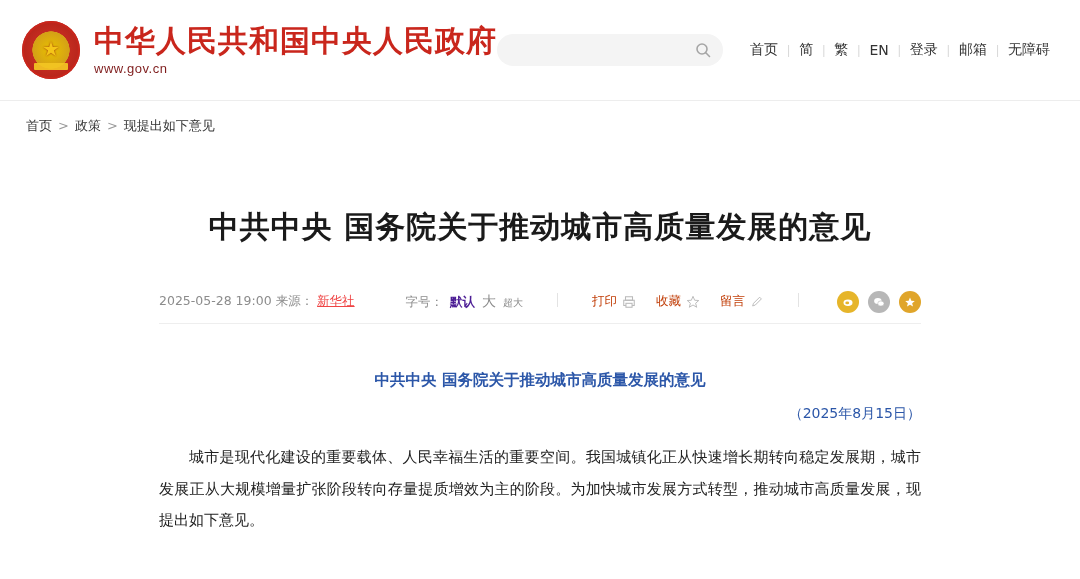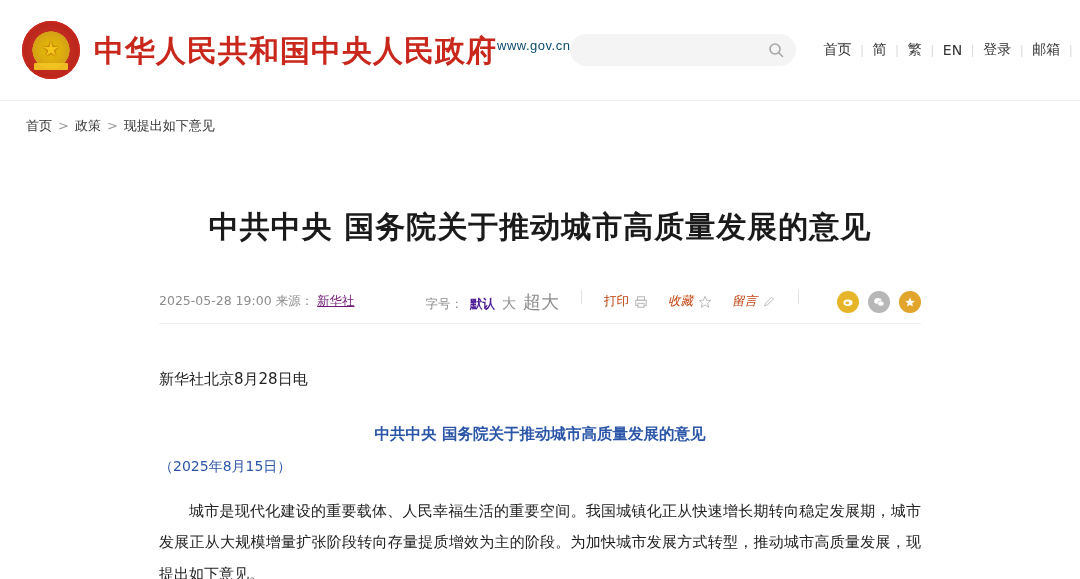--- a/index.html
+++ b/index.html
@@ -40,32 +40,32 @@
   }
   .emblem::after {
     content: "";
     position: absolute;
     left: 12px; right: 12px; bottom: 9px;
     height: 7px;
     background: #f3c623;
     border-radius: 1px;
     opacity: .92;
   }
-  .brand { display: flex; justify-content: space-between; }
+  .brand { display: flex; flex-direction: column; justify-content: space-between; }
   .brand-title {
     color: #c9261c;
     font-family: "DejaVu Sans", sans-serif;
     font-size: 30px;
     font-weight: bold;
     letter-spacing: 1px;
     line-height: 1.1;
     white-space: nowrap;
   }
   .brand-sub {
-    color: #0c4a6e;
+    color: #7f1d1d;
     font-size: 13px;
     letter-spacing: .5px;
     margin-top: 4px;
     font-family: "Liberation Sans", sans-serif;
   }
 
   .header-right {
     margin-left: auto;
     display: flex;
     align-items: center;
@@ -149,40 +149,40 @@
     margin-top: 32px;
     height: 44px;
     border-bottom: 1px solid #eeeeee;
     display: flex;
     align-items: center;
     font-size: 12.5px;
     color: #8c8c8c;
     font-family: "DejaVu Sans", sans-serif;
   }
   .meta-left { white-space: nowrap; }
-  .meta-left .src { color: #701a75; text-decoration: underline; }
+  .meta-left .src { color: #ef4444; text-decoration: underline; }
   .meta-center {
     margin-left: auto;
     display: flex;
-    gap: 4px;
+    gap: 16px;
     white-space: nowrap;
   }
   .fontsize-group { display: flex; align-items: baseline; gap: 7px; }
   .fs-label { color: #8c8c8c; }
   .fs-cur { color: #4c1d95; font-weight: bold; }
   .fs-opt { color: #8c8c8c; }
   .fs-big { font-size: 14px; }
-  .fs-huge { font-size: 18px; }
+  .fs-huge { font-size: 10px; }
   .vdiv {
     width: 1px; height: 14px;
     background: #e3e3e3;
     margin: 0 18px;
   }
   .act { display: inline-flex; align-items: center; gap: 5px; color: #c2410c; }
-  .act + .act { margin-left: 16px; font-style: italic; }
+  .act + .act { margin-left: 4px; }
   .mini-icon { width: 14px; height: 14px; opacity: .6; }
   .meta-right {
     margin-left: 20px;
     display: flex;
     align-items: center;
     gap: 9px;
   }
   .share {
     width: 22px; height: 22px;
     border-radius: 50%;
@@ -207,21 +207,21 @@
   }
   .lead { margin: 0 0 22px 0; }
   .center-title {
     text-align: center;
     color: #2b56a8;
     font-weight: bold;
     font-size: 15.5px;
     margin: 0;
   }
   .center-date {
-    text-align: left;
+    text-align: right;
     color: #2b56a8;
     font-size: 14px;
     margin: 2px 0 14px 0;
   }
   .para { margin: 0 0 6px 0; text-indent: 2em; text-align: justify; }
 </style>
 </head>
 <body>
 
 <div class="header">
@@ -335,19 +335,18 @@
       </span>
       <span class="share fav">
         <svg viewBox="0 0 16 16" width="12" height="12">
             <polygon points="8,2 9.8,6.3 14.4,6.6 10.9,9.6 12,14 8,11.6 4,14 5.1,9.6 1.6,6.6 6.2,6.3" fill="#fff"></polygon>
           </svg>
       </span>
     </div>
   </div>
 
   <div class="body-text">
-    <p class="lead">新华社北京8月28日电</p>
     <p class="center-title">中共中央 国务院关于推动城市高质量发展的意见</p>
     <p class="center-date">（2025年8月15日）</p>
     <p class="para">城市是现代化建设的重要载体、人民幸福生活的重要空间。我国城镇化正从快速增长期转向稳定发展期，城市发展正从大规模增量扩张阶段转向存量提质增效为主的阶段。为加快城市发展方式转型，推动城市高质量发展，现提出如下意见。</p>
 
   </div>
 </div>
 
 </body></html>

